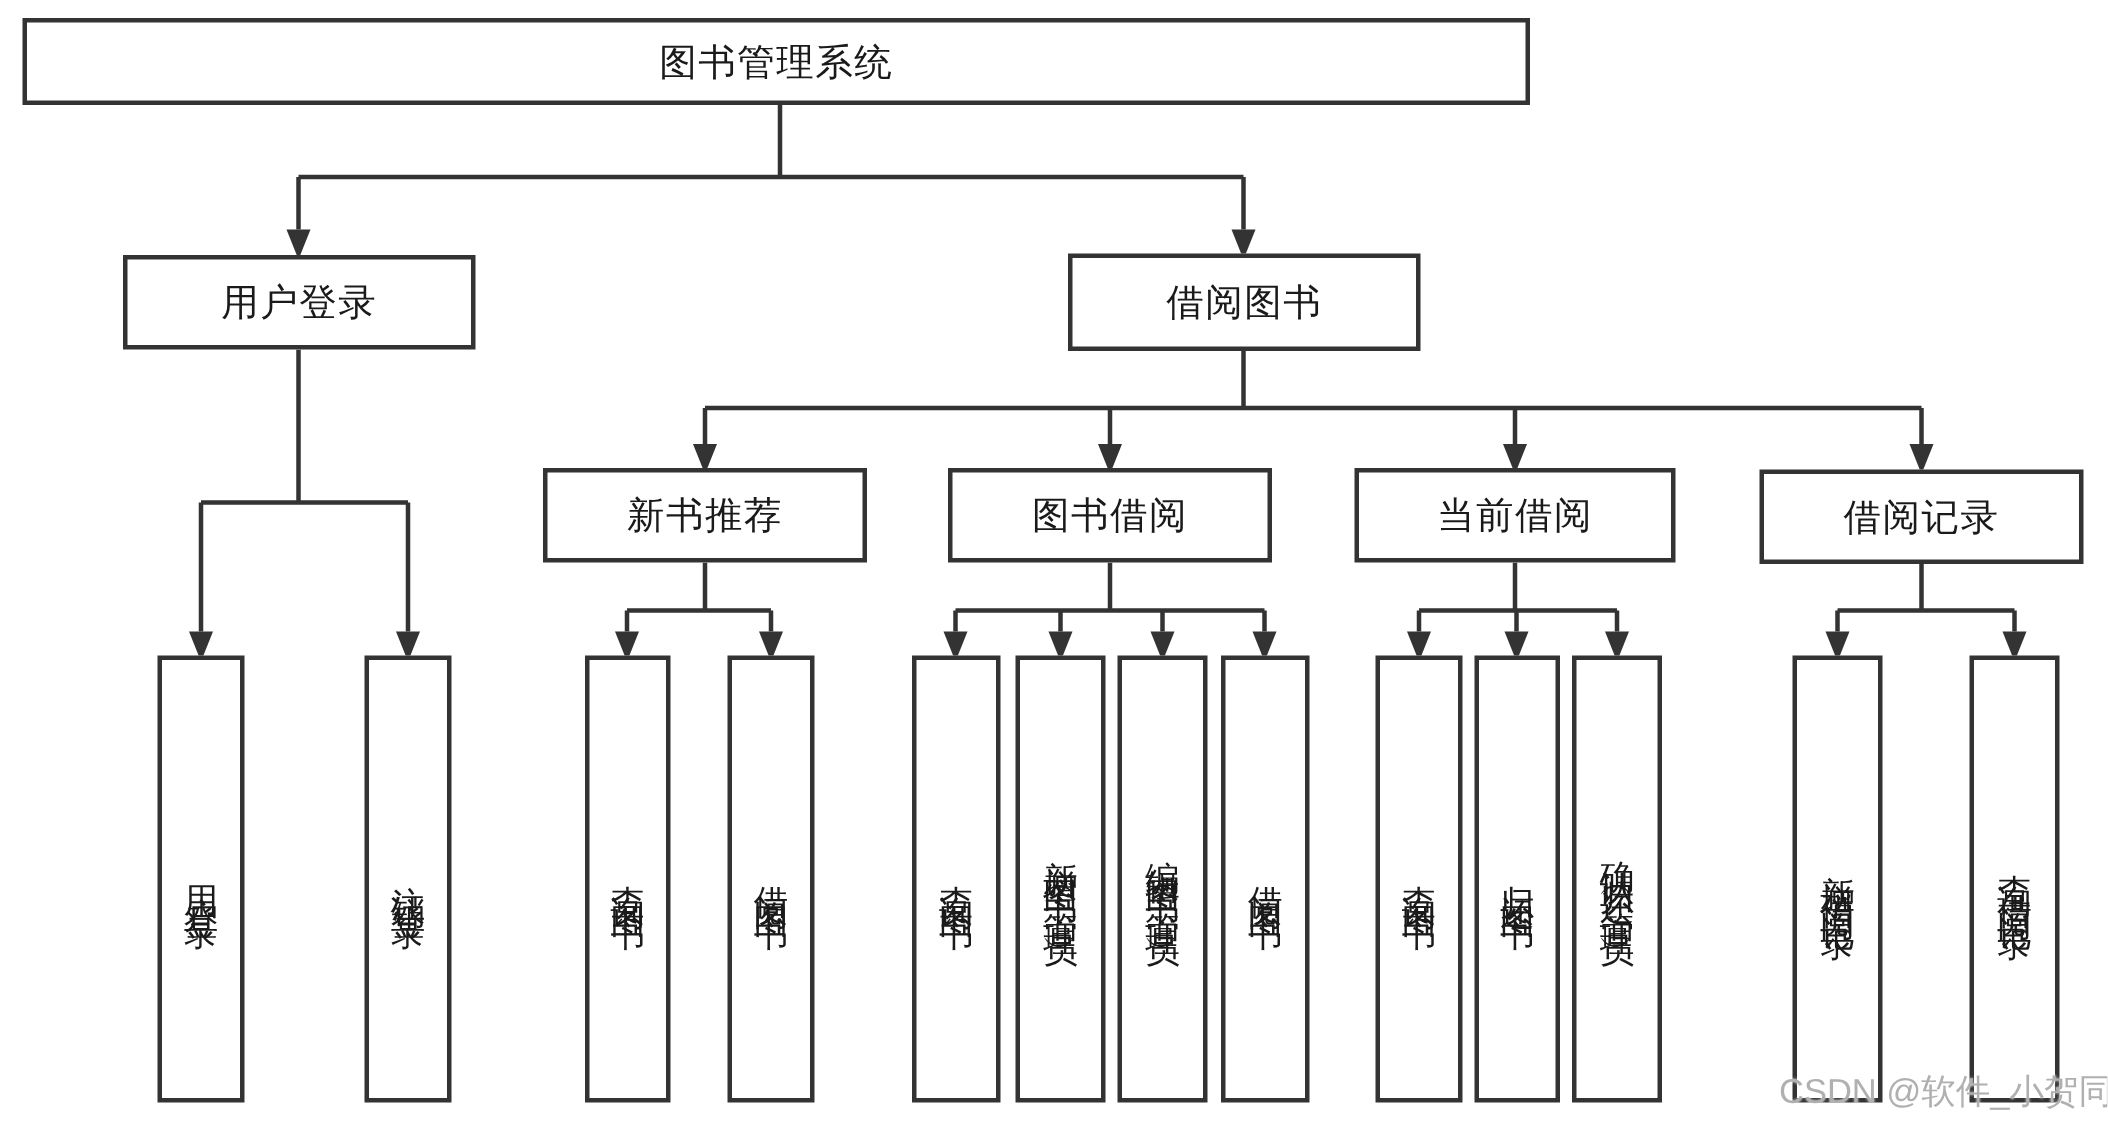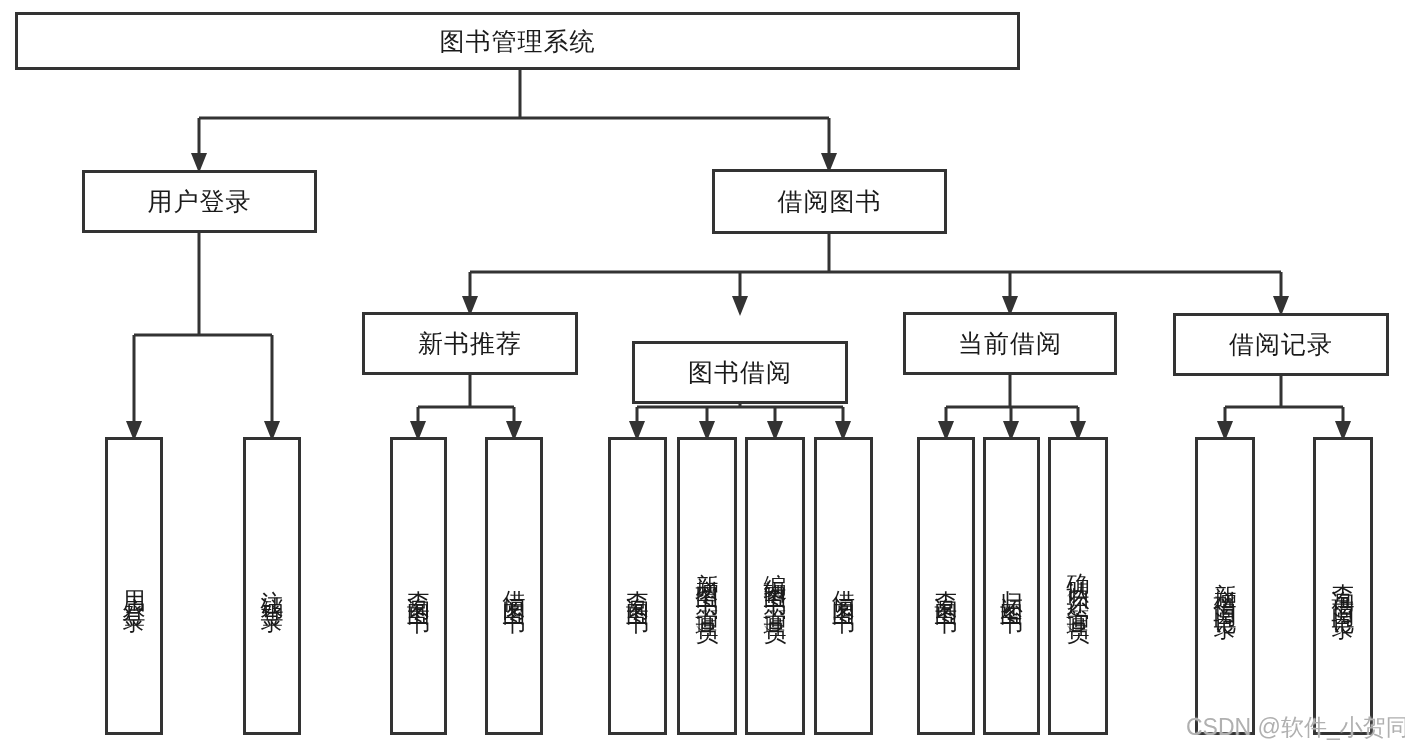--- a/index.html
+++ b/index.html
@@ -106,21 +106,21 @@
   <div class="box h" style="left:82px; top:170px; width:235px; height:63px;">
     <span>用户登录</span>
   </div>
   <div class="box h" style="left:712px; top:169px; width:235px; height:65px;">
     <span>借阅图书</span>
   </div>
 
   <div class="box h" style="left:362px; top:312px; width:216px; height:63px;">
     <span>新书推荐</span>
   </div>
-  <div class="box h" style="left:632px; top:312px; width:216px; height:63px;margin-top:29px;">
+  <div class="box h" style="left:632px; top:312px; width:216px; height:63px;">
     <span>图书借阅</span>
   </div>
   <div class="box h" style="left:1173px; top:313px; width:216px; height:63px;">
     <span>借阅记录</span>
   </div>
   <div class="box h" style="left:903px; top:312px; width:214px; height:63px;">
     <span>当前借阅</span>
   </div>
 
   <div class="box v" style="left:105px; top:437px; width:58px; height:298px;">

